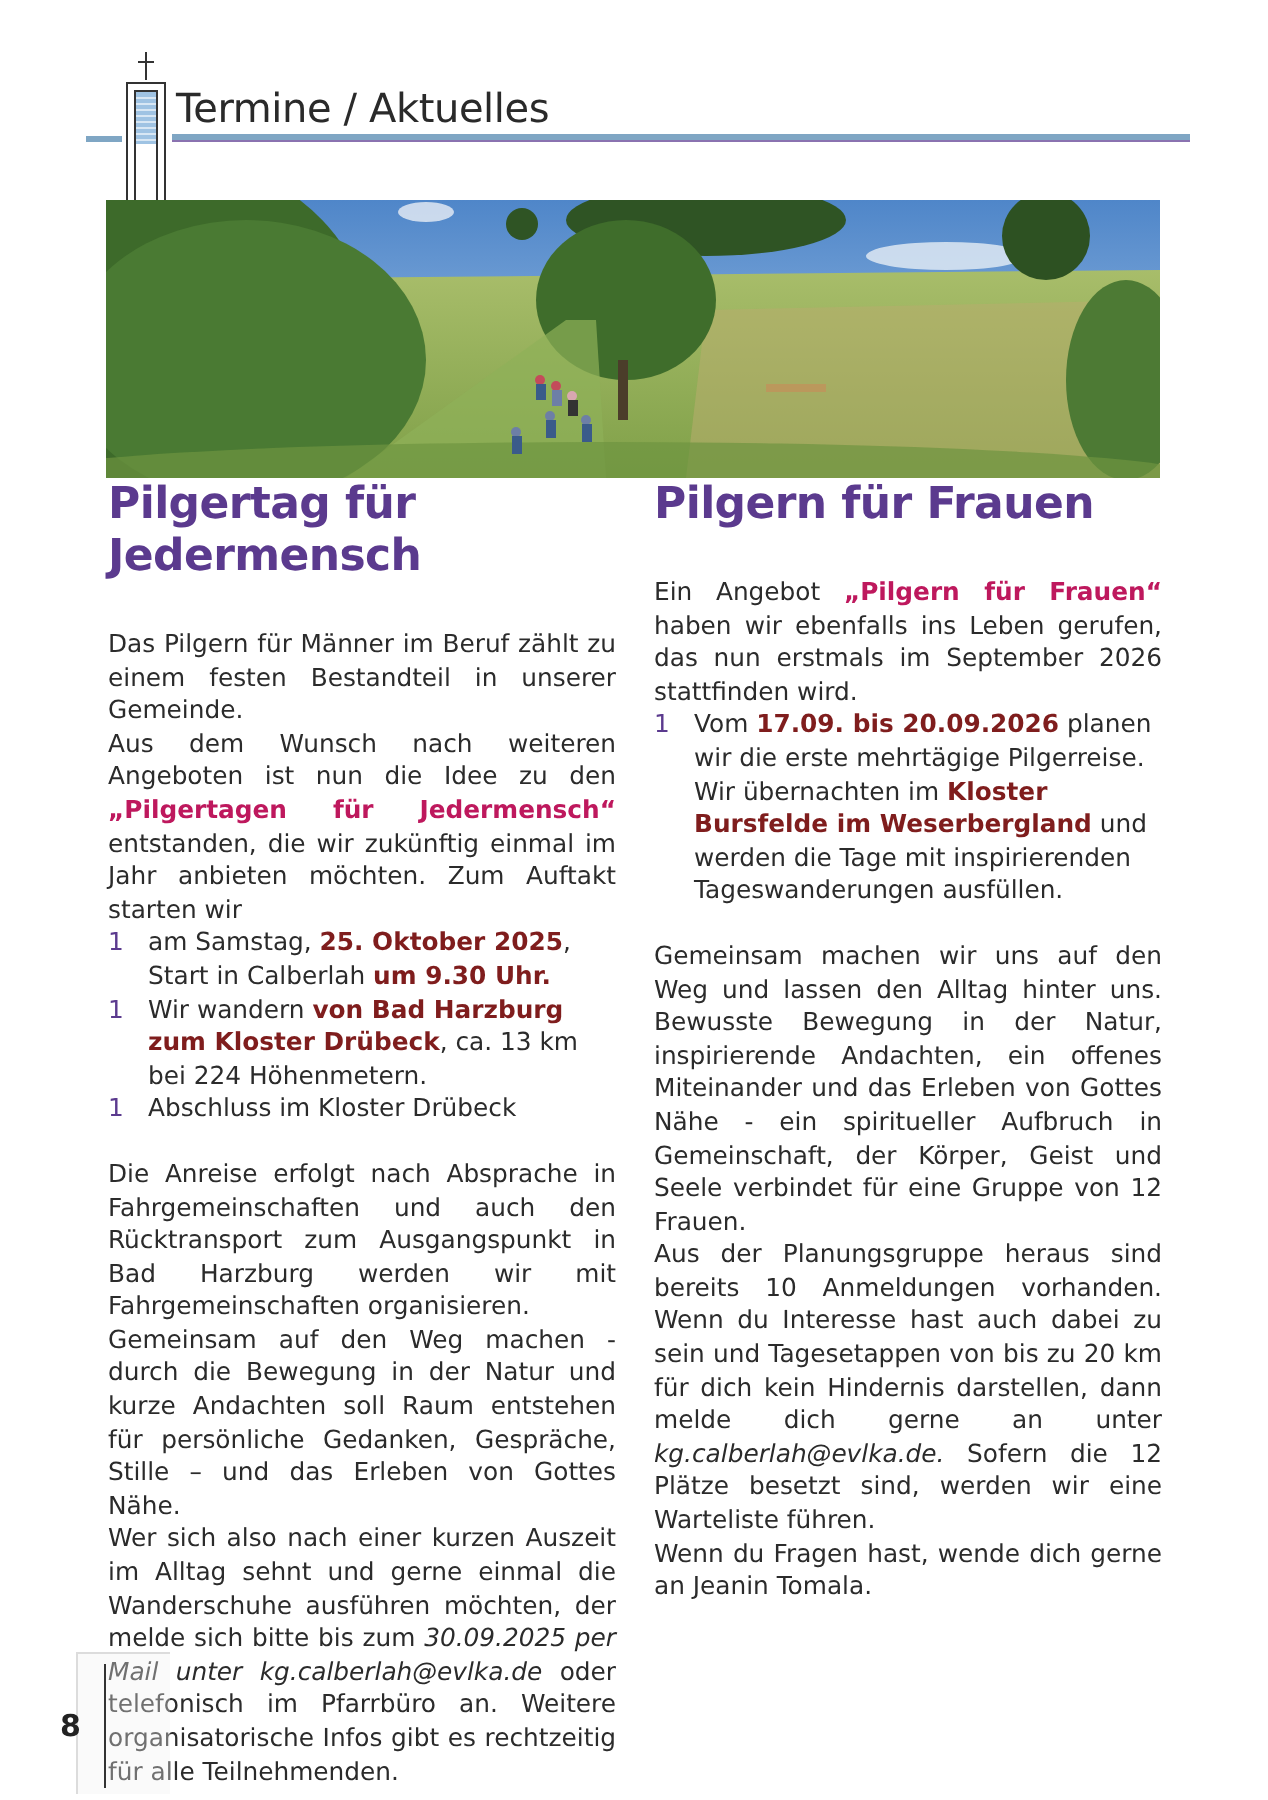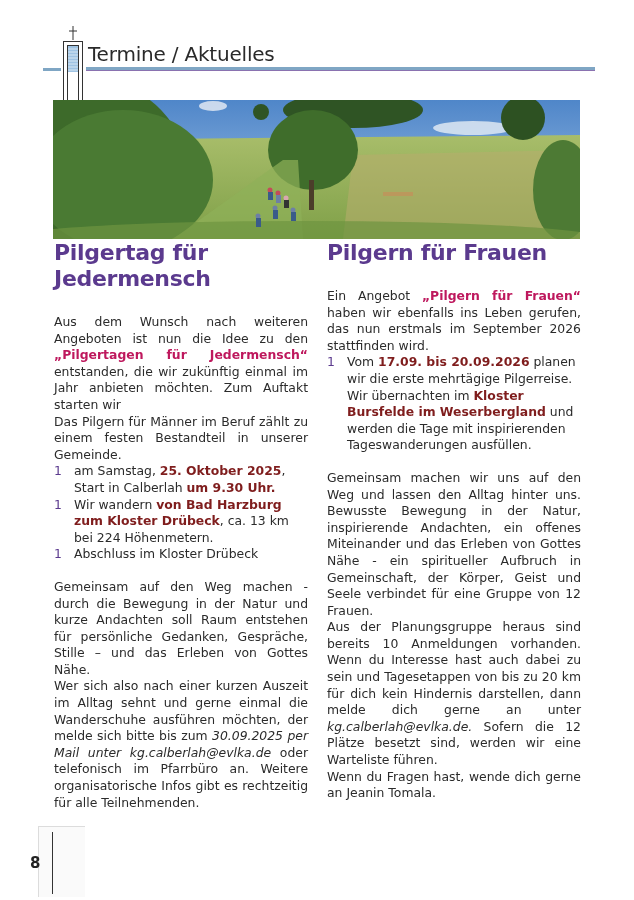--- a/index.html
+++ b/index.html
@@ -108,39 +108,40 @@
       <circle cx="240" cy="110" r="2.5" fill="#6d7fa6"></circle>
         <rect x="238" y="112" width="5" height="9" fill="#3a5b8a"></rect>
       <circle cx="205" cy="116" r="2.5" fill="#6d7fa6"></circle>
         <rect x="203" y="118" width="5" height="9" fill="#3a5b8a"></rect>
     </g>
   </svg>
 </div>
 
 <div class="col col-left">
   <h2>Pilgertag für Jedermensch</h2>
+  <p>Das Pilgern für Männer im Beruf zählt zu einem festen Bestandteil in unserer Gemeinde.</p>
   <p>
     <span>Aus dem Wunsch nach weiteren Angeboten ist nun die Idee zu den </span><span class="accent">„Pilgertagen für Jedermensch“</span><span> entstanden, die wir zukünftig einmal im Jahr anbieten möchten. Zum Auftakt starten wir</span>
   </p>
-  <p>Das Pilgern für Männer im Beruf zählt zu einem festen Bestandteil in unserer Gemeinde.</p>
   <ul class="list">
     <li>
       <span class="num">1</span>
       <span>am Samstag, </span><b>25. Oktober 2025</b><span>, Start in Calberlah </span><b>um 9.30 Uhr.</b>
     </li>
     <li>
       <span class="num">1</span>
       <span>Wir wandern </span><b>von Bad Harzburg zum Kloster Drübeck</b><span>, ca. 13 km bei 224 Höhenmetern.</span>
     </li>
     <li>
       <span class="num">1</span>
       <span>Abschluss im Kloster Drübeck</span>
     </li>
   </ul>
   <div class="gap"></div>
+  <p>Die Anreise erfolgt nach Absprache in Fahrgemeinschaften und auch den Rücktransport zum Ausgangspunkt in Bad Harzburg werden wir mit Fahrgemeinschaften organisieren.</p>
   <p>Gemeinsam auf den Weg machen - durch die Bewegung in der Natur und kurze Andachten soll Raum entstehen für persönliche Gedanken, Gespräche, Stille – und das Erleben von Gottes Nähe.</p>
   <p>
     <span>Wer sich also nach einer kurzen Auszeit im Alltag sehnt und gerne einmal die Wanderschuhe ausführen möchten, der melde sich bitte bis zum </span><i>30.09.2025 per Mail unter kg.calberlah@evlka.de</i><span> oder telefonisch im Pfarrbüro an. Weitere organisatorische Infos gibt es rechtzeitig für alle Teilnehmenden.</span>
   </p>
 </div>
 
 <div class="col col-right">
   <h2>Pilgern für Frauen</h2>
   <p>
     <span>Ein Angebot </span><span class="accent">„Pilgern für Frauen“</span><span> haben wir ebenfalls ins Leben gerufen, das nun erstmals im September 2026 stattfinden wird.</span>

